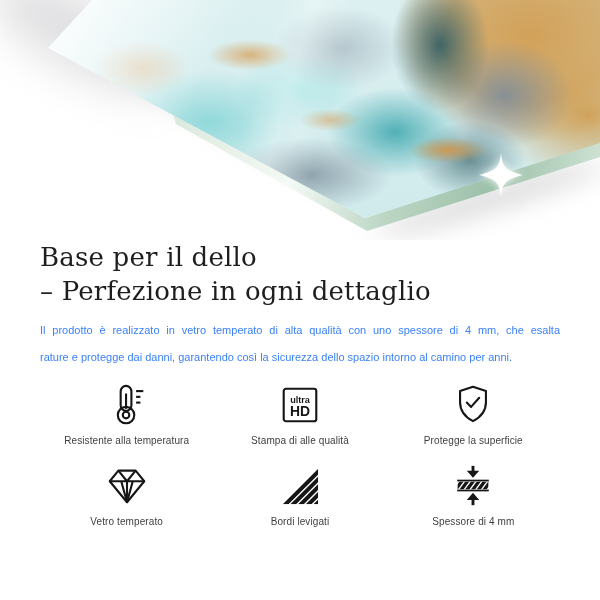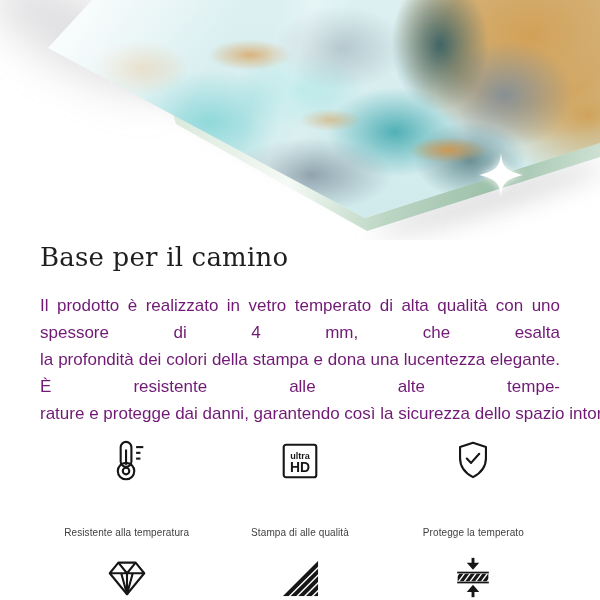--- a/index.html
+++ b/index.html
@@ -56,27 +56,27 @@
   }
 
   .sparkle{position:absolute;left:478px;top:152px;width:46px;height:46px;
            filter:drop-shadow(0 0 4px rgba(255,255,255,.95));}
 
   
   .content{padding:0 40px;}
   .title{margin:0;color:#1e1e1e;font-weight:400;
          font-family:"DejaVu Serif", serif;
          font-size:26px;line-height:34px;letter-spacing:.2px;}
-  .intro{margin-top:18px;color:#701a75;font-size:17px;line-height:27px;}
+  .intro{margin-top:9px;color:#3b82f6;font-size:11px;line-height:27px;}
   .intro-line{white-space:nowrap;}
   .intro-line.justify{text-align:justify;text-align-last:justify;white-space:normal;}
 
   
   .features{margin-top:10px;display:grid;grid-template-columns:1fr 1fr 1fr;row-gap:16px;}
-  .feature{display:flex;flex-direction:column;align-items:center;gap:36px;}
+  .feature{display:flex;flex-direction:column;align-items:center;}
   .feature .iconbox{height:48px;display:flex;align-items:center;justify-content:center;}
   .feature .label{margin-top:6px;font-size:10px;color:#3f3f3f;letter-spacing:.1px;}
   .icon-stroke{stroke:#161616;fill:none;stroke-width:2.2;}
   svg text{font-family:"Liberation Sans", sans-serif;}
 </style>
 </head>
 <body>
 
 <div class="hero">
   <div class="shadow shadow-tl"></div>
@@ -85,26 +85,26 @@
   <div class="glass-edge"></div>
   <div class="panel-art"></div>
   <svg class="sparkle" viewBox="0 0 46 46">
     <path d="M23 1 C24.6 15 27 18.4 45 23 C27 27.6 24.6 31 23 45 C21.4 31 19 27.6 1 23 C19 18.4 21.4 15 23 1 Z" fill="#ffffff"></path>
     <path d="M23 13 C23.7 19 25 21 32 23 C25 25 23.7 27 23 33 C22.3 27 21 25 14 23 C21 21 22.3 19 23 13 Z" fill="#ffffff"></path>
   </svg>
 </div>
 
 <div class="content">
   <h1 class="title">
-    <div>Base per il camino</div>
+    <div>Base per il dello</div>
+    <div>– Perfezione in ogni dettaglio</div>
   </h1>
 
   <div class="intro">
     <div class="intro-line justify">Il prodotto è realizzato in vetro temperato di alta qualità con uno spessore di 4 mm, che esalta</div>
-    <div class="intro-line justify">la profondità dei colori della stampa e dona una lucentezza elegante. È resistente alle alte tempe-</div>
     <div class="intro-line">rature e protegge dai danni, garantendo così la sicurezza dello spazio intorno al camino per anni.</div>
   </div>
 
   <div class="features">
 
     <div class="feature">
       <div class="iconbox">
         <svg width="46" height="46" viewBox="0 0 48 48">
           <circle class="icon-stroke" cx="23" cy="34.5" r="8.6"></circle>
           <rect class="icon-stroke" x="17.4" y="4" width="11.2" height="26" rx="5.6" fill="#ffffff"></rect>
@@ -129,21 +129,21 @@
       <span class="label">Stampa di alle qualità</span>
     </div>
 
     <div class="feature">
       <div class="iconbox">
         <svg width="46" height="46" viewBox="0 0 48 48">
           <path class="icon-stroke" stroke-linejoin="round" d="M24 5 L37.5 9.5 V21 C37.5 30.5 31.5 36.8 24 40.8 C16.5 36.8 10.5 30.5 10.5 21 V9.5 Z"></path>
           <polyline class="icon-stroke" stroke-linecap="round" stroke-linejoin="round" points="17.5,21.5 22,26 30.5,16.5"></polyline>
         </svg>
       </div>
-      <span class="label">Protegge la temperato</span>
+      <span class="label">Protegge la superficie</span>
     </div>
 
     <div class="feature">
       <div class="iconbox">
         <svg width="46" height="46" viewBox="0 0 48 48">
           <path class="icon-stroke" stroke-linejoin="round" d="M15 8 H33 L42 19 L24 41 L6 19 Z"></path>
           <path class="icon-stroke" stroke-width="1.9" stroke-linejoin="round" d="M6 19 H42 M15 8 L24 19 L33 8 M24 19 L24 41 M24 41 L18 19 M24 41 L30 19"></path>
         </svg>
       </div>
       <span class="label">Vetro temperato</span>

